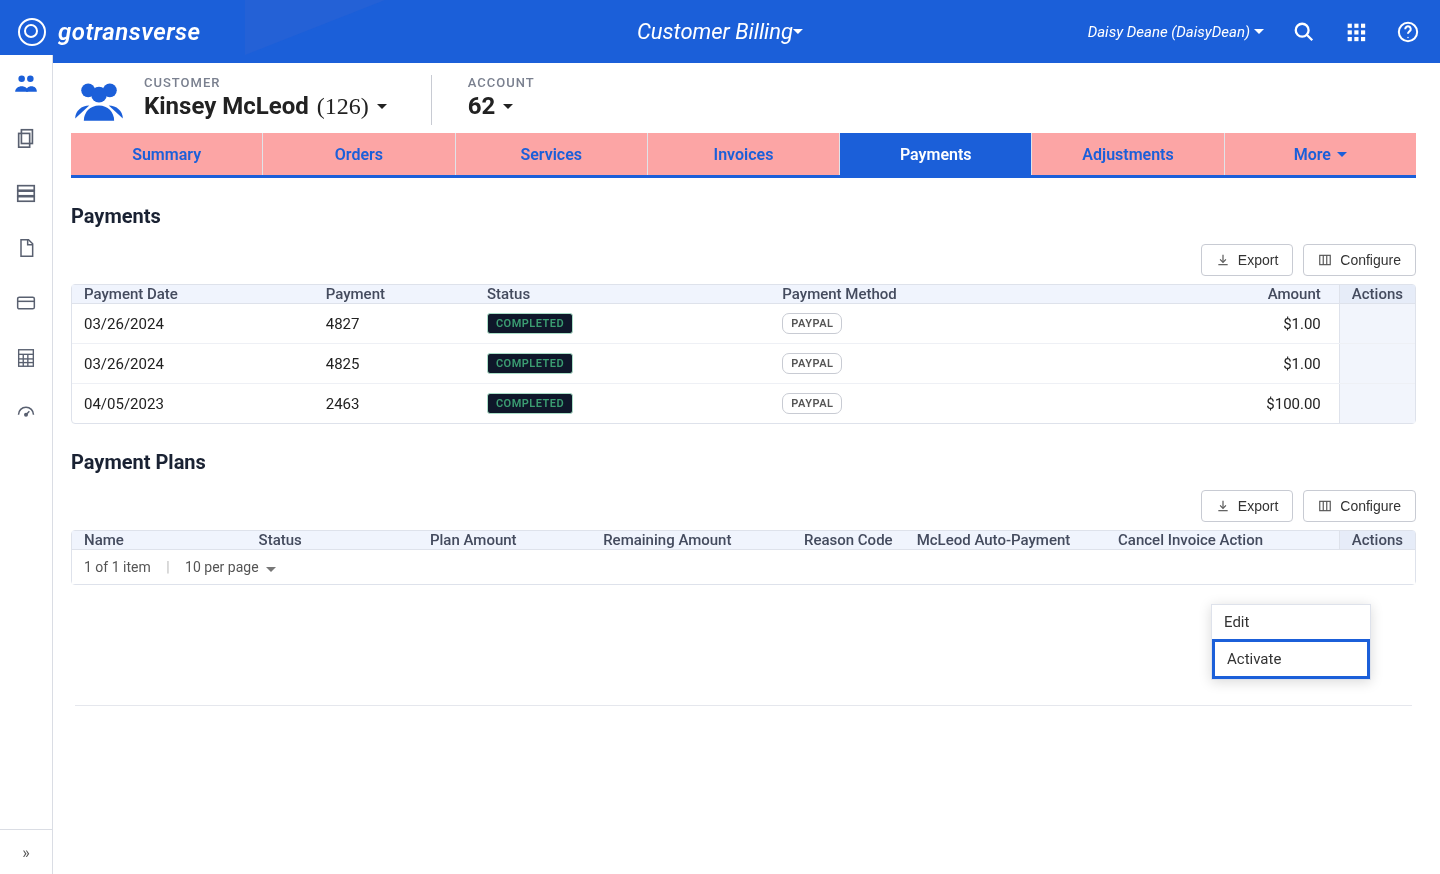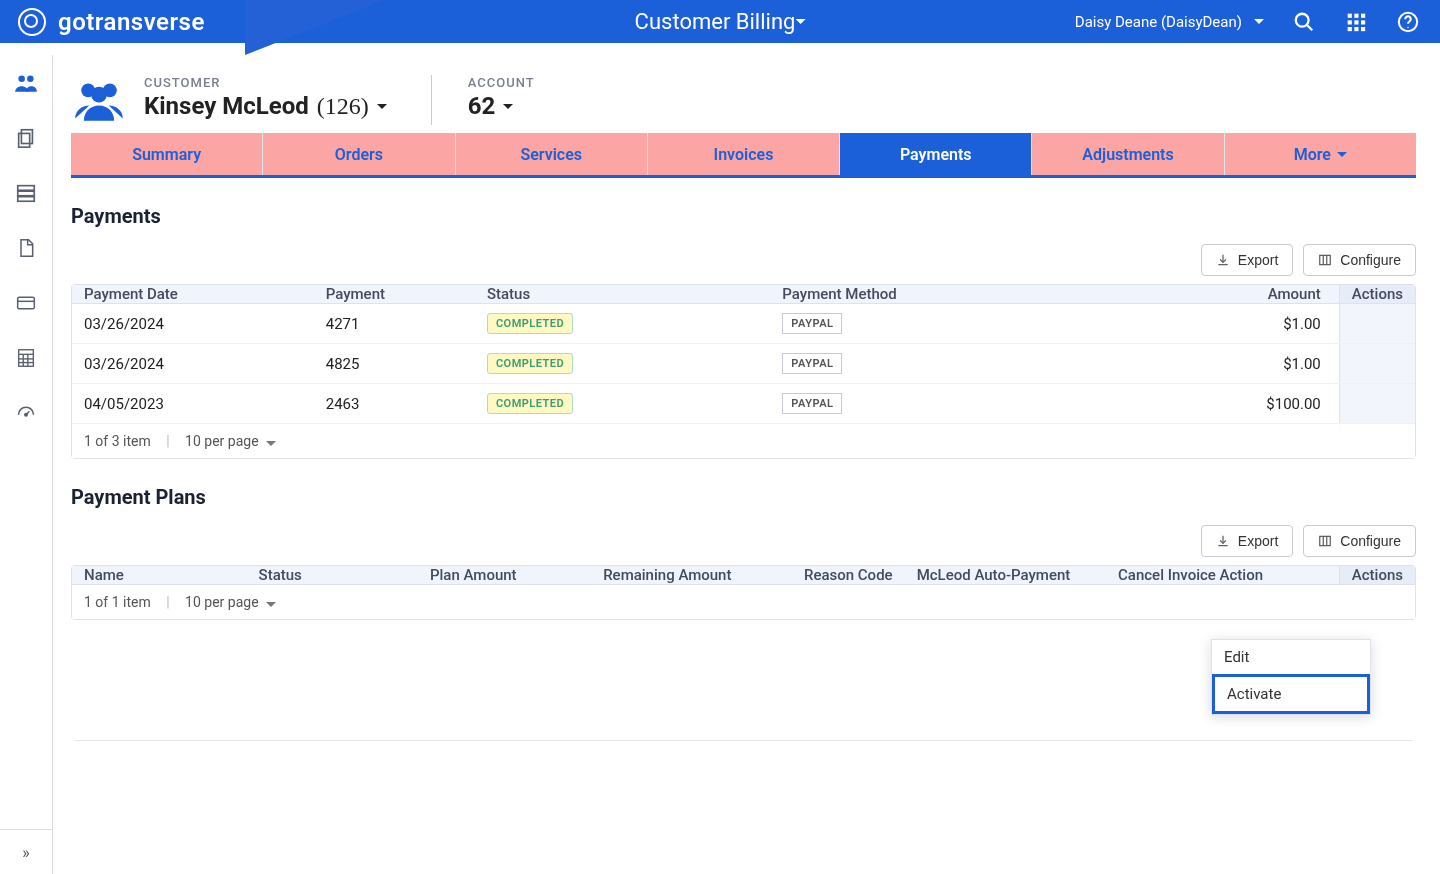--- a/index.html
+++ b/index.html
@@ -1,26 +1,26 @@
 <!DOCTYPE html>
 <html><head>
 <meta charset="utf-8">
 <style>
   * { box-sizing: border-box; margin: 0; padding: 0; }
   body { font-family: -apple-system, BlinkMacSystemFont, "Segoe UI", Roboto, Helvetica, Arial, sans-serif; font-size: 14px; color: #222; background: #fff; width: 1440px; height: 874px; overflow: hidden; }
   
   
-  .header { background: #1b5fd9; height: 43px; display: flex; align-items: center; color: #fff; position: relative; }
+  .header { background: #1b5fd9; height: 63px; display: flex; align-items: center; color: #fff; position: relative; font-style: italic; }
   .header .logo-wrap { display: flex; align-items: center; padding-left: 18px; gap: 12px; font-size: 24px; font-weight: 600; letter-spacing: 0.5px; }
   .header .logo-icon { width: 28px; height: 28px; border: 2.5px solid #fff; border-radius: 50%; position: relative;}
   .header .logo-icon::after { content: ""; position: absolute; width: 14px; height: 14px; border: 2.5px solid #fff; border-radius: 50%; left: 4px; top: 4px; box-sizing: border-box;}
   .header .diag { position: absolute; left: 245px; top: 0; width: 0; height: 0; border-top: 55px solid #2461d6; border-right: 140px solid transparent; z-index: 0; }
   .header .center { position: absolute; left: 50%; transform: translateX(-50%); display: flex; align-items: center; font-size: 22px; }
   .header .right { margin-left: auto; display: flex; align-items: center; gap: 28px; padding-right: 20px; }
-  .header .user { font-size: 15px; display: flex; align-items: center; gap: 12px; }
+  .header .user { font-size: 15px; display: flex; align-items: center; gap: 4px; }
   .icon-btn { width: 24px; height: 24px; display: inline-flex; align-items: center; justify-content: center; cursor: pointer; }
   .chevron-down { display: inline-block; width: 0; height: 0; border-left: 5px solid transparent; border-right: 5px solid transparent; border-top: 5px solid currentColor; }
 
   
   .sidebar { position: absolute; left: 0; top: 55px; bottom: 0; width: 53px; border-right: 1px solid #dadde4; background: #fff; display: flex; flex-direction: column; align-items: center; }
   .sidebar .side-item { width: 53px; height: 55px; display: flex; align-items: center; justify-content: center; color: #595f70; cursor: pointer; }
   .sidebar .side-item.active { color: #1b5fd9; }
   .sidebar .side-expand { margin-top: auto; width: 53px; height: 45px; display: flex; align-items: center; justify-content: center; border-top: 1px solid #dadde4; color: #555; font-size: 16px; cursor: pointer;}
 
   
@@ -45,23 +45,23 @@
   .toolbar { display: flex; justify-content: flex-end; gap: 10px; margin-bottom: 8px; align-items: center;}
   .btn { border: 1px solid #c8cbd3; background: #fff; border-radius: 4px; padding: 7px 14px; font-size: 14px; display: inline-flex; align-items: center; gap: 8px; cursor: pointer; color: #333;}
   .btn svg { stroke: #555;}
 
   
   .table-wrap { border: 1px solid #dee2eb; border-radius: 4px; overflow: visible; margin-bottom: 8px; position: relative;}
   table { width: 100%; border-collapse: collapse; }
   thead th { background: #f0f4fd; text-align: left; font-weight: 500; color: #444b5e; font-size: 15px; padding: 0 12px; border-bottom: 1px solid #dee2eb; }
   tbody td { padding: 9px 12px; border-bottom: 1px solid #eef0f5; font-size: 15px; color: #222; }
   tbody tr:last-child td { border-bottom: none;}
-  .status-pill { display: inline-block; border: 1px solid #a9dec7; color: #3b9d72; background: #fef9c3; border-radius: 3px; padding: 3px 8px; font-size: 11px; font-weight: 600; letter-spacing: 0.5px;}
+  .status-pill { display: inline-block; border: 1px solid #a9dec7; color: #3b9d72; background: #0f172a; border-radius: 3px; padding: 3px 8px; font-size: 11px; font-weight: 600; letter-spacing: 0.5px;}
   .draft-pill { display: inline-block; border: 1px solid #c8cbd3; color: #666; background: #fff; border-radius: 3px; padding: 3px 8px; font-size: 11px; font-weight: 600; letter-spacing: 0.5px;}
-  .method-pill { display: inline-block; border: 1px solid #c8cbd3; color: #555; background: #fff; border-radius: 0; padding: 3px 8px; font-size: 11px; font-weight: 600; letter-spacing: 0.5px;}
+  .method-pill { display: inline-block; border: 1px solid #c8cbd3; color: #555; background: #fff; border-radius: 7px; padding: 3px 8px; font-size: 11px; font-weight: 600; letter-spacing: 0.5px;}
   .amount-col { text-align: right; padding-right: 18px !important;}
   .actions-th { background: #e6ecf8 !important; border-left: 1px solid #dee2eb; width: 70px; text-align: center;}
   .actions-td { background: #f2f5fc; border-left: 1px solid #dee2eb; text-align: center;}
   .footer-row td { background: #fff; color: #555; font-size: 14px; padding: 9px 12px;}
   .footer-sep { color: #bbb; margin: 0 12px;}
   .kebab { display: inline-flex; width: 22px; height: 22px; border: 1px solid #c8cbd3; border-radius: 3px; align-items: center; justify-content: center; cursor: pointer; background: #fff;}
   .kebab span { display: block; width: 3px; height: 3px; background: #555; border-radius: 50%; margin: 1px 0;}
   .kebab-col { display: flex; flex-direction: column; align-items: center;}
 
   
@@ -257,51 +257,41 @@
           <th style="width:12%">Payment</th>
           <th style="width:22%">Status</th>
           <th style="width:24%">Payment Method</th>
           <th class="amount-col">Amount</th>
           <th class="actions-th">Actions</th>
         </tr>
       </thead>
       <tbody>
         <tr>
           <td>03/26/2024</td>
-          <td>4271</td>
+          <td>4827</td>
           <td><span class="status-pill">COMPLETED</span></td>
           <td><span class="method-pill">PAYPAL</span></td>
           <td class="amount-col">$1.00</td>
           <td class="actions-td"></td>
         </tr>
         <tr>
           <td>03/26/2024</td>
           <td>4825</td>
           <td><span class="status-pill">COMPLETED</span></td>
           <td><span class="method-pill">PAYPAL</span></td>
           <td class="amount-col">$1.00</td>
           <td class="actions-td"></td>
         </tr>
         <tr>
           <td>04/05/2023</td>
           <td>2463</td>
           <td><span class="status-pill">COMPLETED</span></td>
           <td><span class="method-pill">PAYPAL</span></td>
           <td class="amount-col">$100.00</td>
           <td class="actions-td"></td>
-        </tr>
-        <tr class="footer-row">
-          <td colspan="6">
-            <span>1 of 3 item</span>
-            <span class="footer-sep">|</span>
-            <span>
-              <span>10 per page</span>
-              &nbsp;<span class="chevron-down" style="border-top-color:#777"></span>
-            </span>
-          </td>
         </tr>
       </tbody>
     </table>
   </div>
 
   <div class="section-title">Payment Plans</div>
   <div class="toolbar">
     <button class="btn">
       <svg width="14" height="14" viewBox="0 0 24 24" fill="none" stroke="#555" stroke-width="2">
           <path d="M12 3v12"></path>

